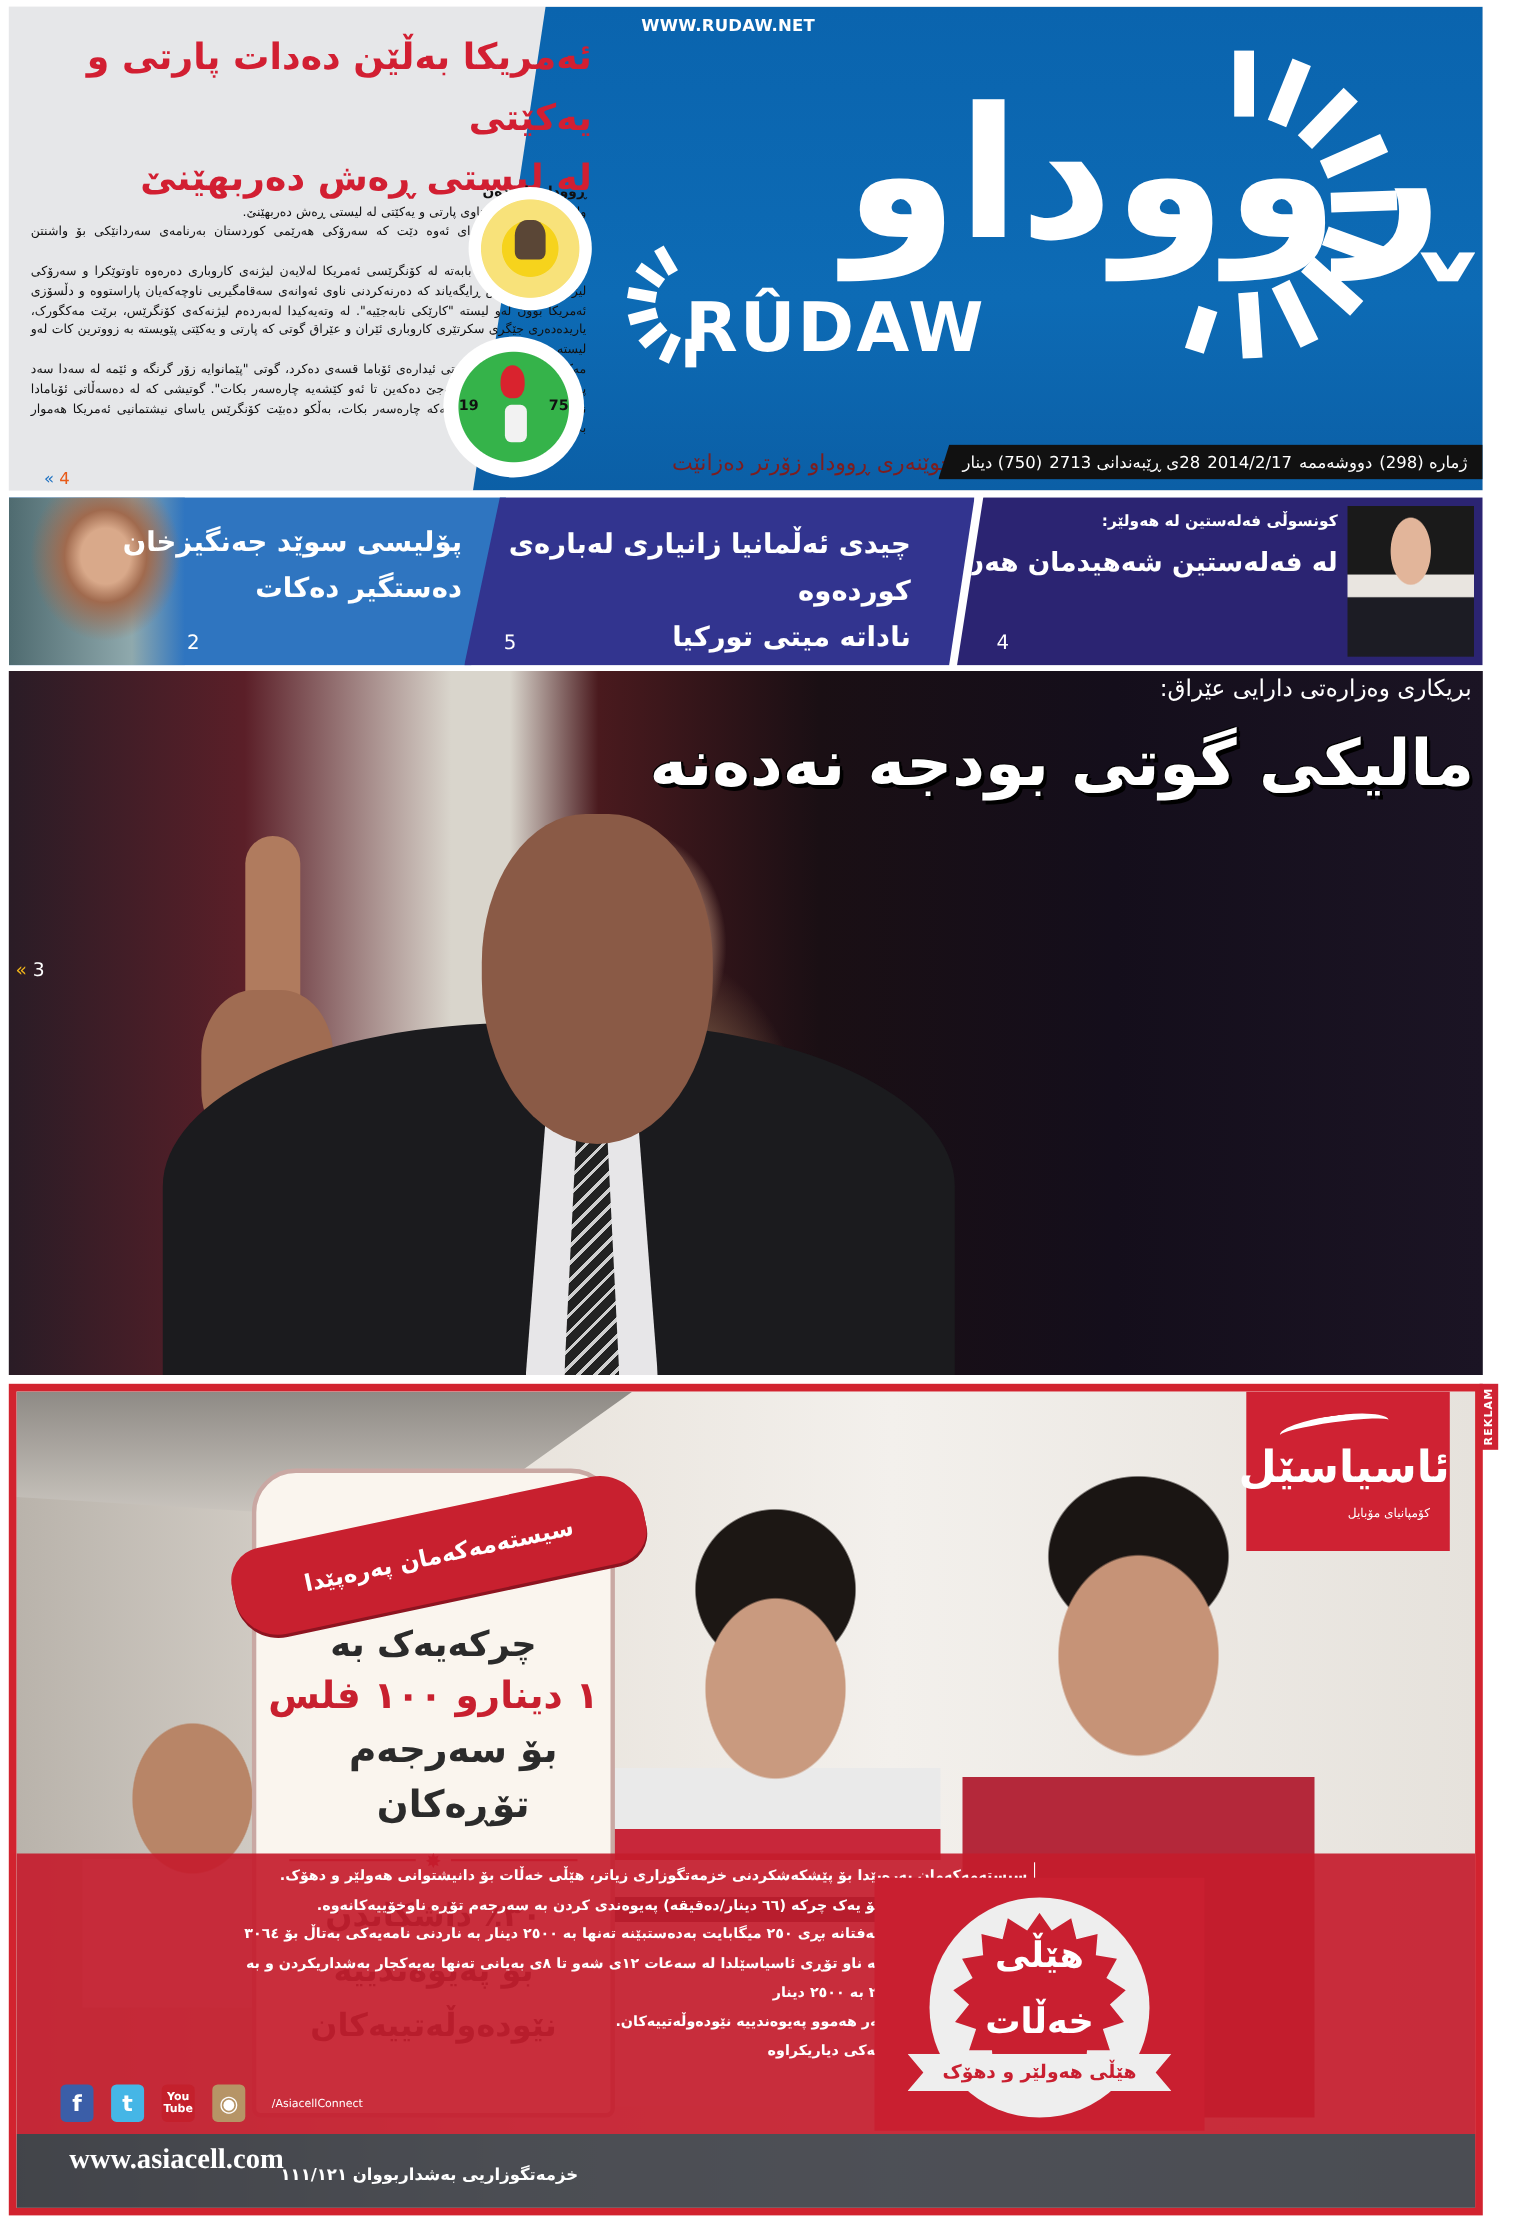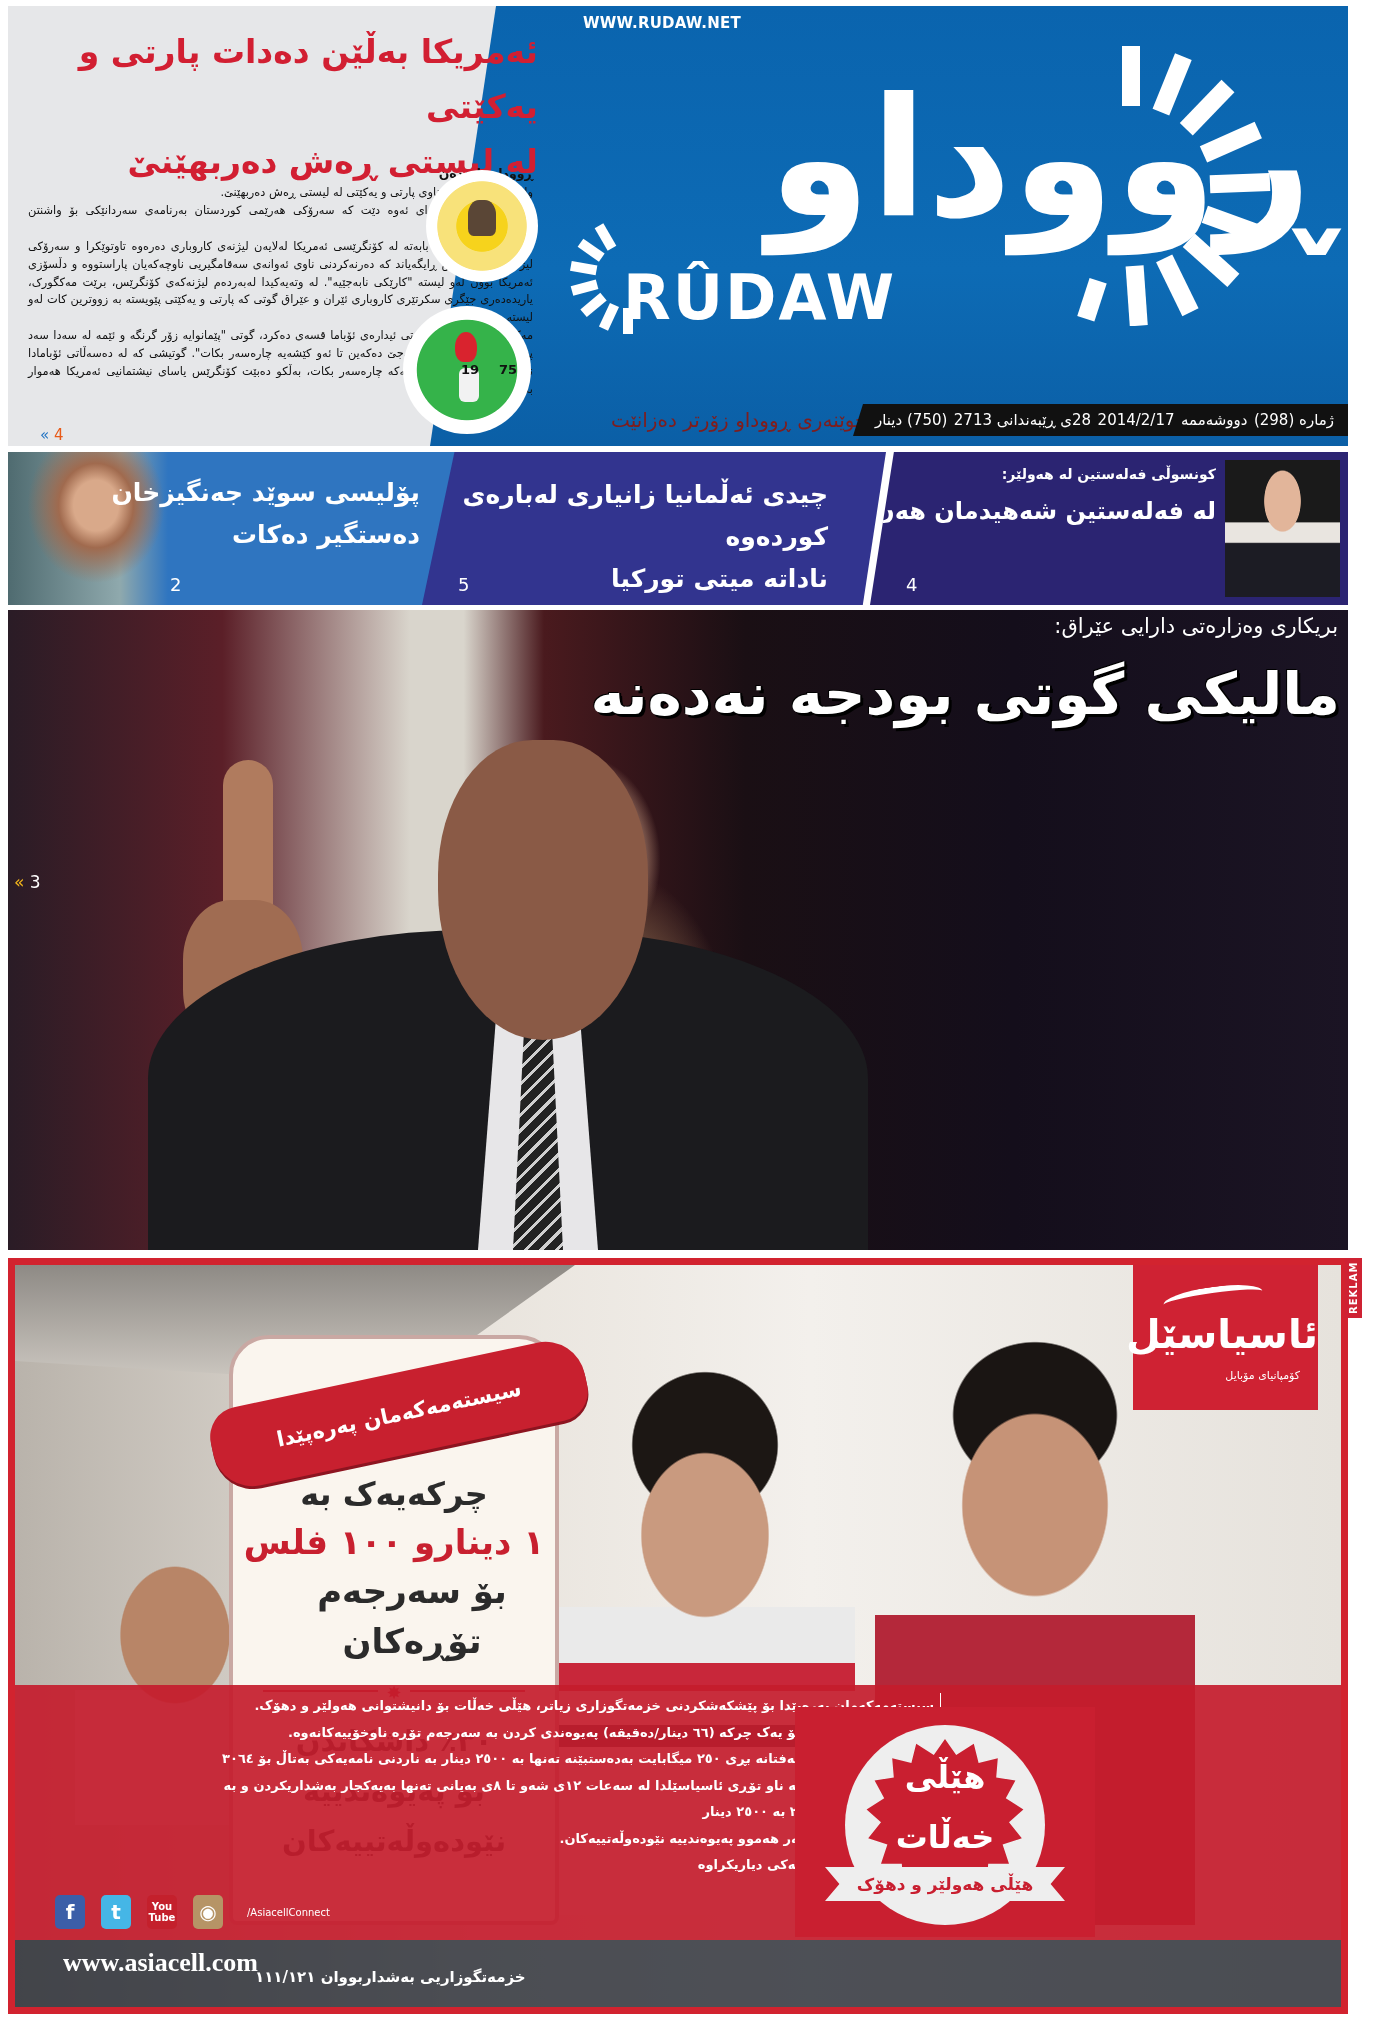--- a/index.html
+++ b/index.html
@@ -31,21 +31,21 @@
   .lead-more { position: absolute; left: 32px; top: 420px; font-size: 15px; }
   .lead-more .arr { color: #1f72c2; } .lead-more .num { color: #e85a18; }
 
   .logo-kdp { position: absolute; left: 418px; top: 164px; width: 112px; height: 112px; border-radius: 50%;
     background: radial-gradient(circle, #f6d31c 0 32%, #f8e27a 33% 56%, #ffffff 57% 86%, #d91f2a 87%); }
   .logo-kdp .eagle { position: absolute; left: 42px; top: 30px; width: 28px; height: 36px; background: #5a4636; border-radius: 40% 40% 20% 20%; }
   .logo-puk { position: absolute; left: 395px; top: 300px; width: 128px; height: 128px; border-radius: 50%;
     background: radial-gradient(circle, #35b34a 0 55%, #ffffff 56% 92%, #333 93%); }
   .logo-puk .tulip { position: absolute; left: 52px; top: 26px; width: 22px; height: 30px; background: #d9232e; border-radius: 50% 50% 40% 40%; }
   .logo-puk .hand { position: absolute; left: 56px; top: 62px; width: 20px; height: 34px; background: #f2f2f2; border-radius: 6px; }
-  .logo-puk .yr { position: absolute; top: 56px; font-weight: bold; font-size: 13px; color: #111; padding-left: 44px; }
+  .logo-puk .yr { position: absolute; top: 56px; font-weight: bold; font-size: 13px; color: #111; }
 
   
   .teasers { position: absolute; left: 0; top: 444px; width: 1340px; height: 160px; background: #fff; }
   .teaser { position: absolute; top: 2px; height: 153px; color: #fff; overflow: hidden; }
   .t1 { left: 0; width: 452px; background: #2f75c0; clip-path: polygon(0 0, 100% 0, 93% 100%, 0 100%); }
   .t2 { left: 414px; width: 464px; background: #32348f; clip-path: polygon(7% 0, 100% 0, 95% 100%, 0 100%); }
   .t3 { left: 862px; width: 478px; background: #2b2472; clip-path: polygon(5% 0, 100% 0, 100% 100%, 0 100%); }
   .t1 .photo { position: absolute; left: 0; top: 0; width: 160px; height: 153px;
     background: radial-gradient(ellipse at 55% 35%, #d9a98a 0 18%, #a06a4e 30%, transparent 55%), linear-gradient(90deg, #4f6b70, #8fa9ad 70%, #2f75c0); }
   .t3 .photo { position: absolute; right: 8px; top: 8px; width: 115px; height: 137px;

